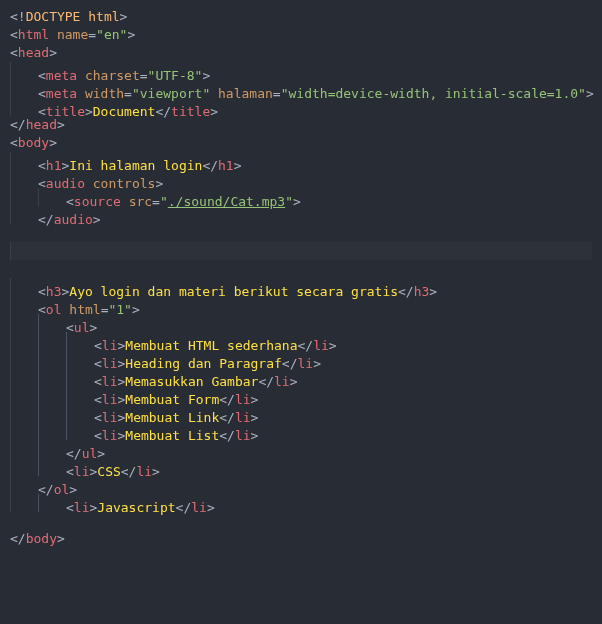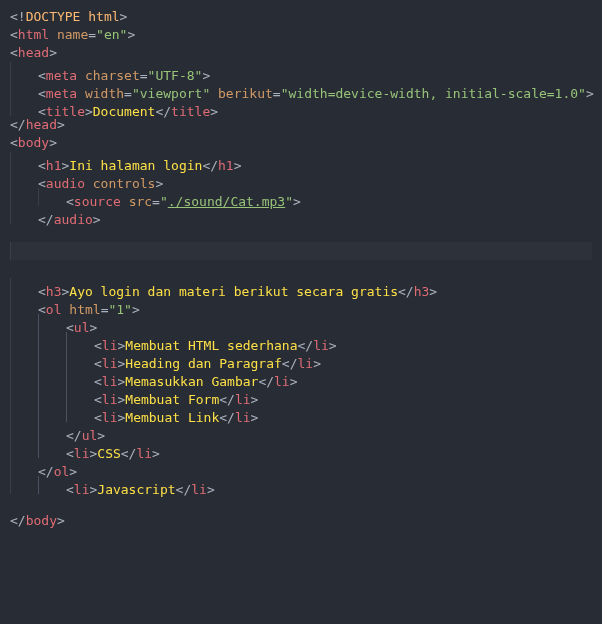--- a/index.html
+++ b/index.html
@@ -57,21 +57,21 @@
 <div class="editor">
 
 <div class="line"><span class="punct">&lt;!</span><span class="doctype">DOCTYPE html</span><span class="punct">&gt;</span></div>
 
 <div class="line"><span class="punct">&lt;</span><span class="tag">html</span><span> </span><span class="attr">name</span><span class="punct">=</span><span class="str">"en"</span><span class="punct">&gt;</span></div>
 
 <div class="line"><span class="punct">&lt;</span><span class="tag">head</span><span class="punct">&gt;</span></div>
 
 <div class="line"><span class="ig"></span><span class="punct">&lt;</span><span class="tag">meta</span><span> </span><span class="attr">charset</span><span class="punct">=</span><span class="str">"UTF-8"</span><span class="punct">&gt;</span></div>
 
-<div class="line"><span class="ig"></span><span class="punct">&lt;</span><span class="tag">meta</span><span> </span><span class="attr">width</span><span class="punct">=</span><span class="str">"viewport"</span><span> </span><span class="attr">berikut</span><span class="punct">=</span><span class="str">"width=device-width, initial-scale=1.0"</span><span class="punct">&gt;</span></div>
+<div class="line"><span class="ig"></span><span class="punct">&lt;</span><span class="tag">meta</span><span> </span><span class="attr">width</span><span class="punct">=</span><span class="str">"viewport"</span><span> </span><span class="attr">halaman</span><span class="punct">=</span><span class="str">"width=device-width, initial-scale=1.0"</span><span class="punct">&gt;</span></div>
 
 <div class="line"><span class="ig"></span><span class="punct">&lt;</span><span class="tag">title</span><span class="punct">&gt;</span><span class="text">Document</span><span class="punct">&lt;/</span><span class="tag">title</span><span class="punct">&gt;</span></div>
 
 <div class="line"><span class="punct">&lt;/</span><span class="tag">head</span><span class="punct">&gt;</span></div>
 
 <div class="line"><span class="punct">&lt;</span><span class="tag">body</span><span class="punct">&gt;</span></div>
 
 <div class="line"><span class="ig"></span><span class="punct">&lt;</span><span class="tag">h1</span><span class="punct">&gt;</span><span class="text">Ini halaman login</span><span class="punct">&lt;/</span><span class="tag">h1</span><span class="punct">&gt;</span></div>
 
 <div class="line"><span class="ig"></span><span class="punct">&lt;</span><span class="tag">audio</span><span> </span><span class="attr">controls</span><span class="punct">&gt;</span></div>
@@ -96,20 +96,21 @@
 <div class="line"><span class="ig"></span><span class="ig active"></span><span class="ig active"></span><span class="punct">&lt;</span><span class="tag">li</span><span class="punct">&gt;</span><span class="text">Membuat HTML sederhana</span><span class="punct">&lt;/</span><span class="tag">li</span><span class="punct">&gt;</span></div>
 
 <div class="line"><span class="ig"></span><span class="ig active"></span><span class="ig active"></span><span class="punct">&lt;</span><span class="tag">li</span><span class="punct">&gt;</span><span class="text">Heading dan Paragraf</span><span class="punct">&lt;/</span><span class="tag">li</span><span class="punct">&gt;</span></div>
 
 <div class="line"><span class="ig"></span><span class="ig active"></span><span class="ig active"></span><span class="punct">&lt;</span><span class="tag">li</span><span class="punct">&gt;</span><span class="text">Memasukkan Gambar</span><span class="punct">&lt;/</span><span class="tag">li</span><span class="punct">&gt;</span></div>
 
 <div class="line"><span class="ig"></span><span class="ig active"></span><span class="ig active"></span><span class="punct">&lt;</span><span class="tag">li</span><span class="punct">&gt;</span><span class="text">Membuat Form</span><span class="punct">&lt;/</span><span class="tag">li</span><span class="punct">&gt;</span></div>
 
 <div class="line"><span class="ig"></span><span class="ig active"></span><span class="ig active"></span><span class="punct">&lt;</span><span class="tag">li</span><span class="punct">&gt;</span><span class="text">Membuat Link</span><span class="punct">&lt;/</span><span class="tag">li</span><span class="punct">&gt;</span></div>
 
+<div class="line"><span class="ig"></span><span class="ig active"></span><span class="ig active"></span><span class="punct">&lt;</span><span class="tag">li</span><span class="punct">&gt;</span><span class="text">Membuat List</span><span class="punct">&lt;/</span><span class="tag">li</span><span class="punct">&gt;</span></div>
 
 <div class="line"><span class="ig"></span><span class="ig active"></span><span class="punct">&lt;/</span><span class="tag">ul</span><span class="punct">&gt;</span></div>
 
 <div class="line"><span class="ig"></span><span class="ig active"></span><span class="punct">&lt;</span><span class="tag">li</span><span class="punct">&gt;</span><span class="text">CSS</span><span class="punct">&lt;/</span><span class="tag">li</span><span class="punct">&gt;</span></div>
 
 <div class="line"><span class="ig"></span><span class="punct">&lt;/</span><span class="tag">ol</span><span class="punct">&gt;</span></div>
 
 <div class="line"><span class="ig"></span><span class="ig active"></span><span class="punct">&lt;</span><span class="tag">li</span><span class="punct">&gt;</span><span class="text">Javascript</span><span class="punct">&lt;/</span><span class="tag">li</span><span class="punct">&gt;</span></div>
 
 <div class="line"><span class="ig nobar"></span></div>

